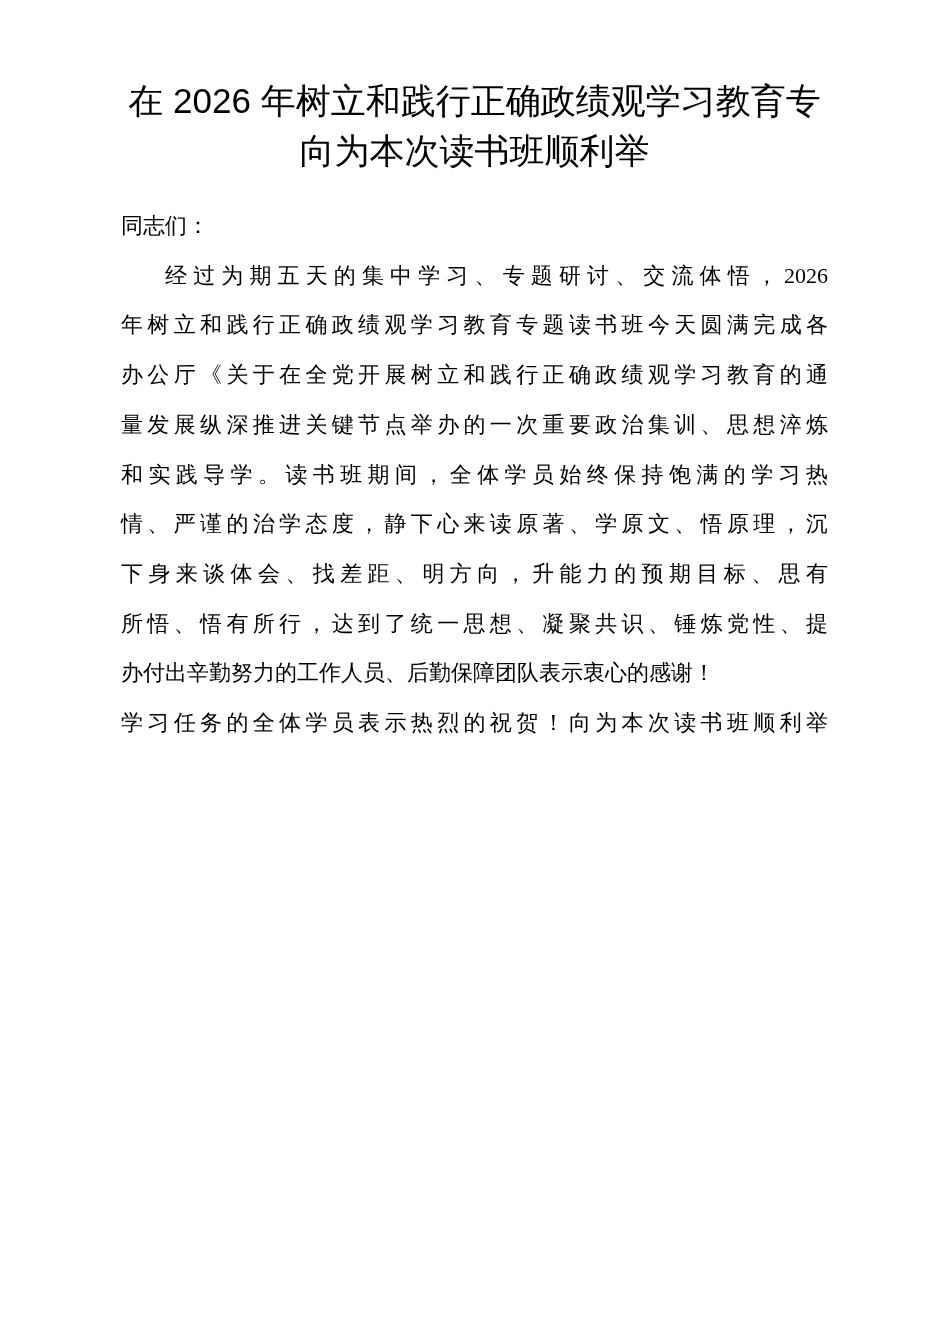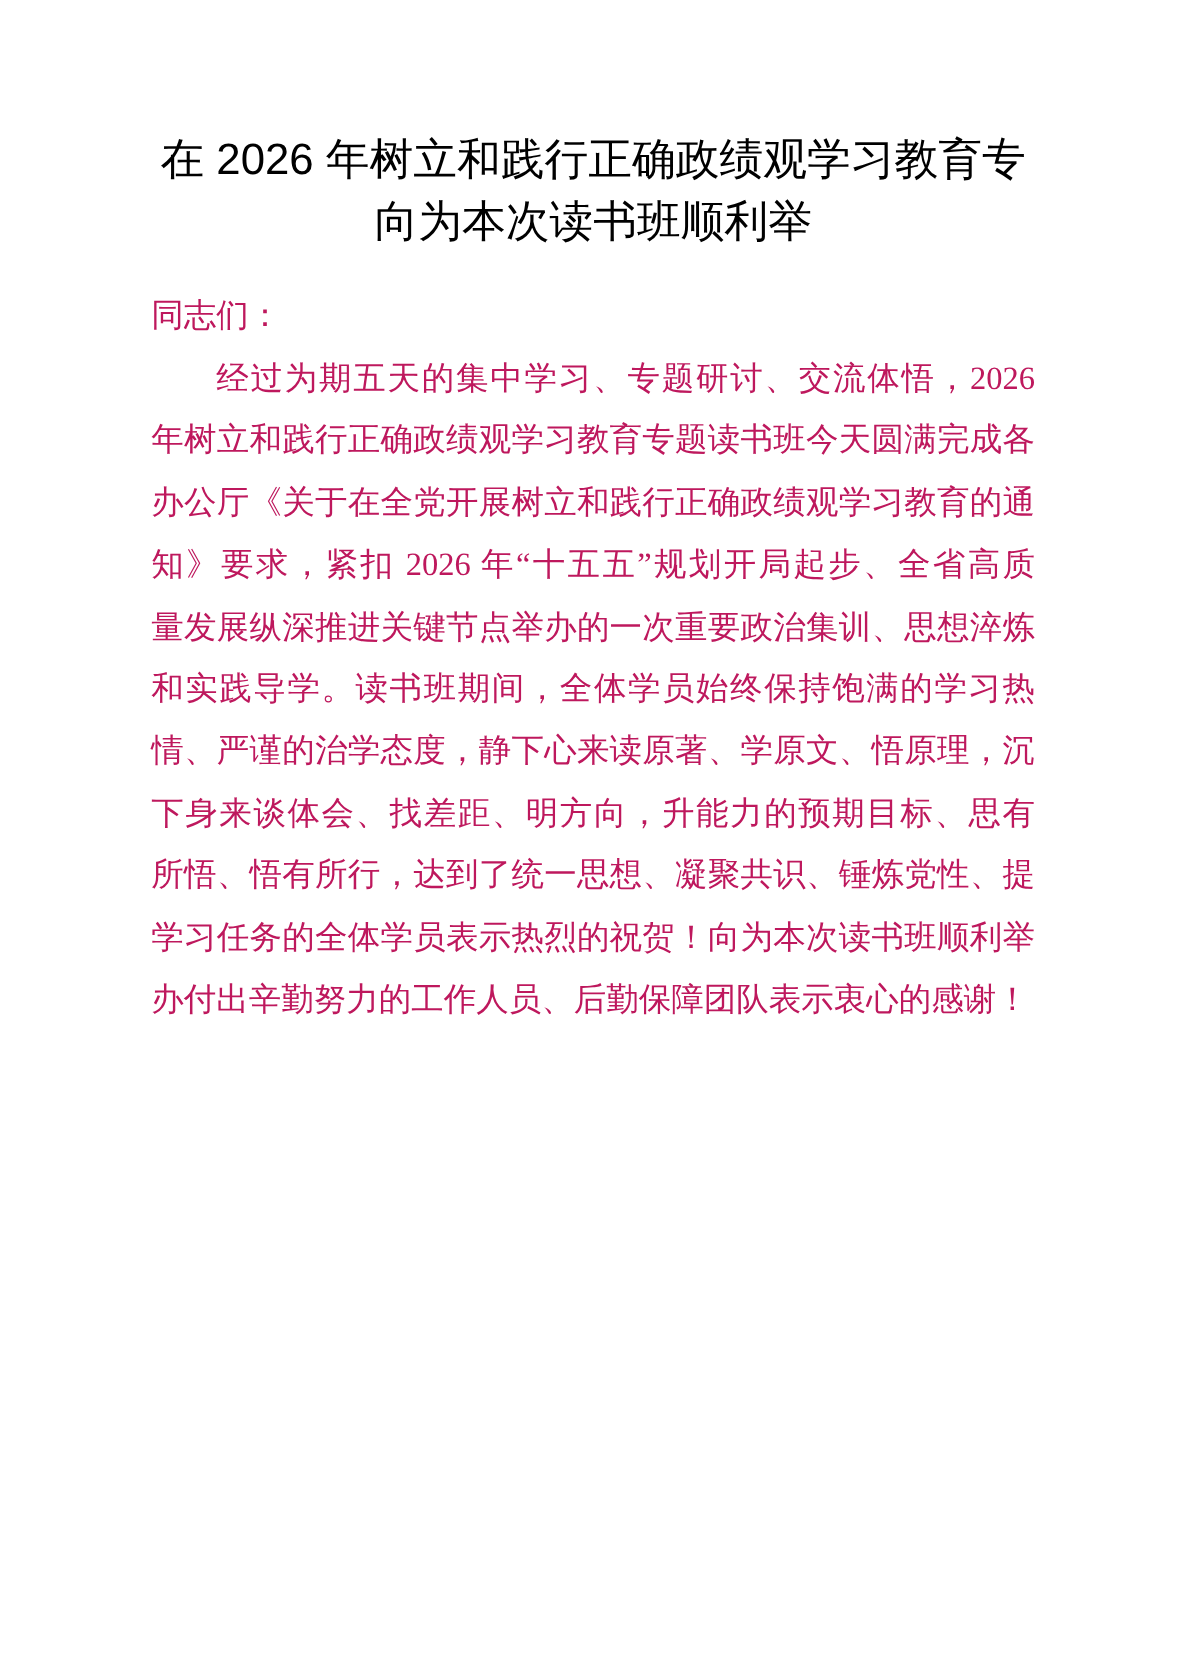--- a/index.html
+++ b/index.html
@@ -11,41 +11,41 @@
   .page {
     position: relative;
     width: 950px;
     height: 1344px;
     background: #ffffff;
     color: #000000;
     font-family: "Liberation Sans", "DejaVu Sans", sans-serif;
     overflow: hidden;
   }
   .content {
-    padding-top: 103px;
+    padding-top: 76px;
     margin-left: 121px;
     width: 707px;
   }
   .title {
     margin: 0;
     padding: 0;
     font-size: 35px;
     line-height: 50px;
     font-weight: 400;
     color: #000000;
   }
   .title-line {
     text-align: center;
     white-space: nowrap;
   }
   .doc-body {
     margin-top: 25px;
-    font-size: 26px;
+    font-size: 22px;
     line-height: 49.7px;
-    color: #be185d;
+    color: #000000;
   }
   .textline {
     text-align: justify;
     white-space: nowrap;
   }
   .textline.just {
     text-align-last: justify;
     font-family: Liberation Serif, serif;
   }
   .textline.first {
@@ -64,25 +64,24 @@
     </h1>
     <div class="doc-body">
       <div class="paragraph">
         <div class="textline">同志们：</div>
       </div>
       <div>
           <div class="paragraph">
             <div class="textline first just">经过为期五天的集中学习、专题研讨、交流体悟，2026</div>
             <div class="textline just">年树立和践行正确政绩观学习教育专题读书班今天圆满完成各</div>
             <div class="textline just">办公厅《关于在全党开展树立和践行正确政绩观学习教育的通</div>
-            <div class="textline just">知》要求，紧扣 2026 年“十五五”规划开局起步、全省高质</div>
             <div class="textline just">量发展纵深推进关键节点举办的一次重要政治集训、思想淬炼</div>
             <div class="textline just">和实践导学。读书班期间，全体学员始终保持饱满的学习热</div>
             <div class="textline just">情、严谨的治学态度，静下心来读原著、学原文、悟原理，沉</div>
             <div class="textline just">下身来谈体会、找差距、明方向，升能力的预期目标、思有</div>
             <div class="textline just">所悟、悟有所行，达到了统一思想、凝聚共识、锤炼党性、提</div>
+            <div class="textline">办付出辛勤努力的工作人员、后勤保障团队表示衷心的感谢！</div>
             <div class="textline just">学习任务的全体学员表示热烈的祝贺！向为本次读书班顺利举</div>
-            <div class="textline">办付出辛勤努力的工作人员、后勤保障团队表示衷心的感谢！</div>
           </div>
         </div>
     </div>
   </div>
 </div>
 
 </body></html>

